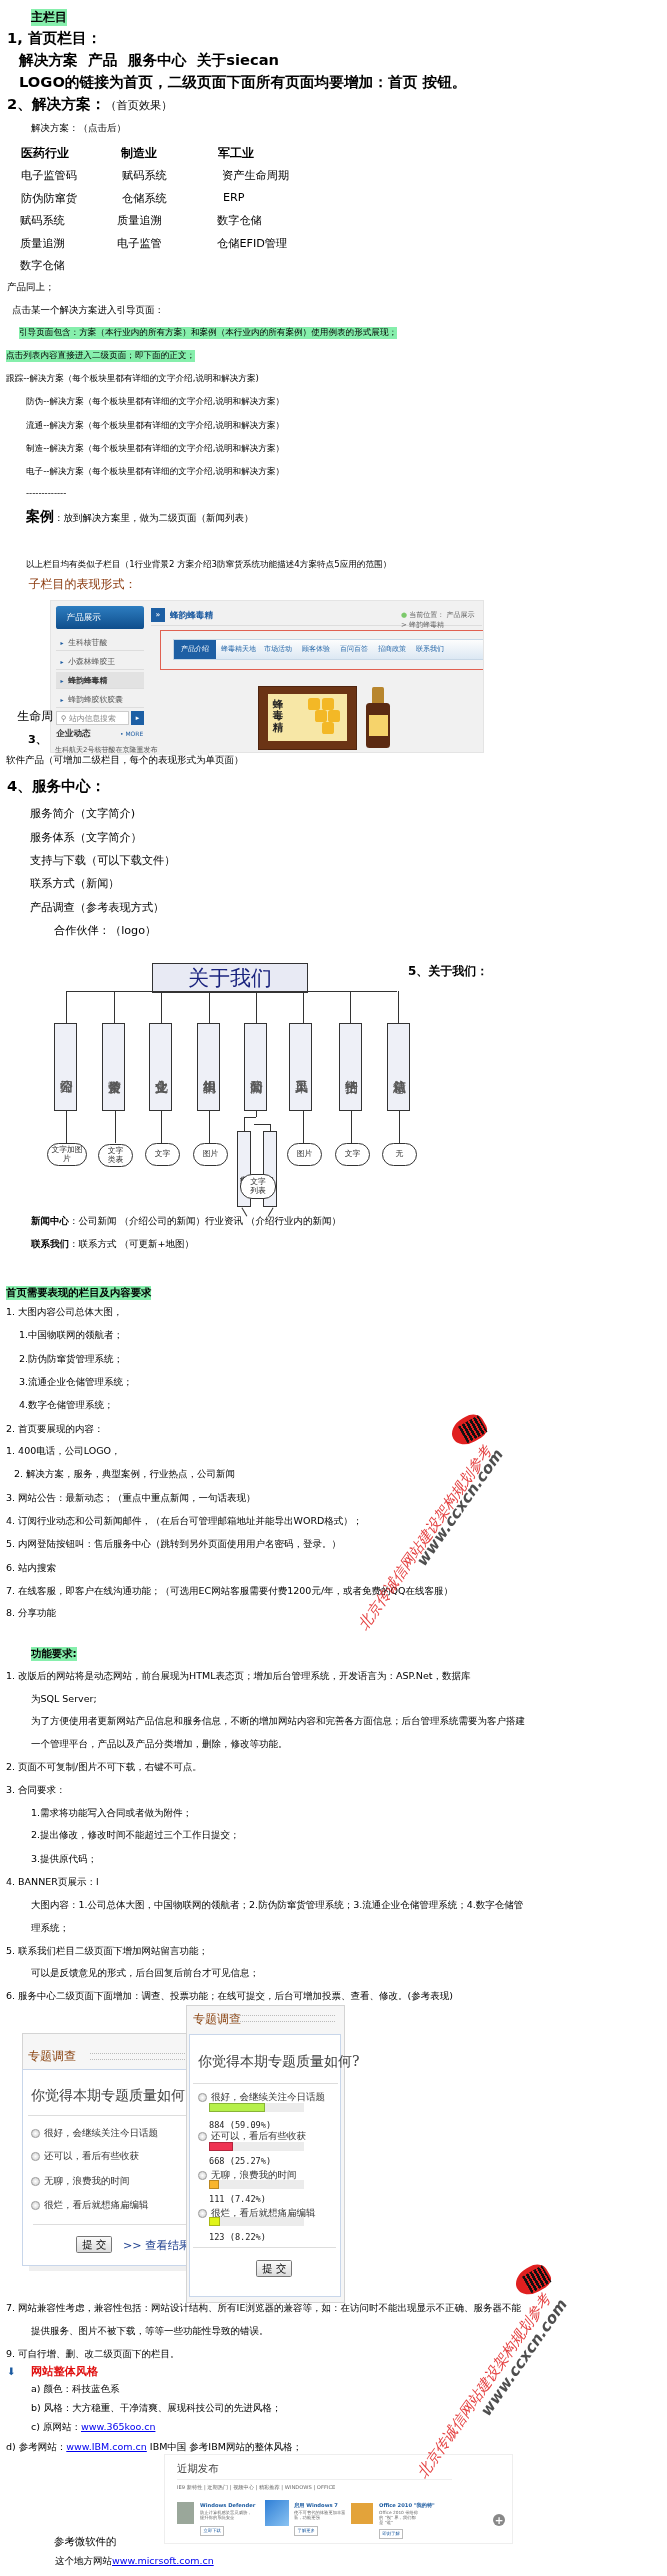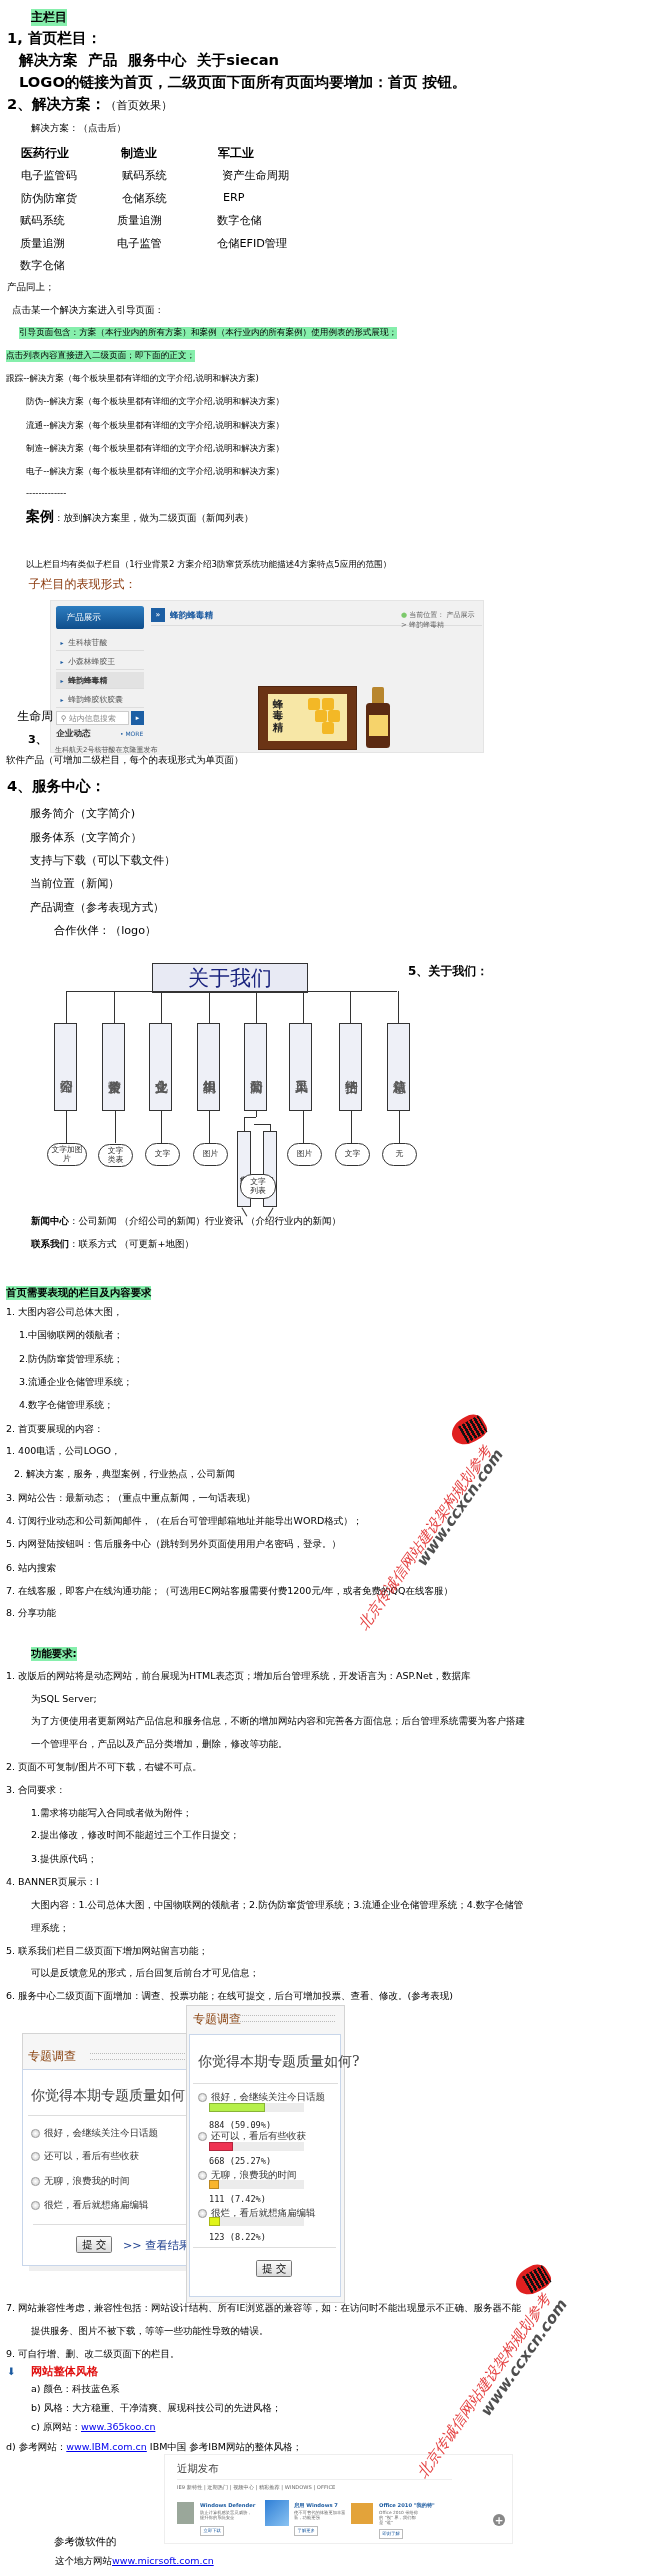--- a/index.html
+++ b/index.html
@@ -136,20 +136,31 @@
   <div class="side-search-btn">▸</div>
   <div class="side-news-head">企业动态</div>
   <div class="side-more">• MORE</div>
   <div class="side-news" style="top:148px;">深度解读新品核苷酸亮点!</div>
 
   <div class="main-head">
     <div class="main-arrow">»</div>
     <div class="main-title">蜂韵蜂毒精</div>
     <div class="main-crumb"><span style="color:#7cc96b">● </span><span>当前位置： 产品展示 &gt; 蜂韵蜂毒精</span></div>
   </div>
+  <div class="tab-box">
+    <div class="tab-bar">
+      <div class="tab active" style="left:0px;">产品介绍</div>
+      <div class="tab" style="left:47px;">蜂毒精天地</div>
+      <div class="tab" style="left:90px;">市场活动</div>
+      <div class="tab" style="left:128px;">顾客体验</div>
+      <div class="tab" style="left:166px;">百问百答</div>
+      <div class="tab" style="left:204px;">招商政策</div>
+      <div class="tab" style="left:242px;">联系我们</div>
+    </div>
+  </div>
   <div class="prod-box">
     <div class="prod-inner">
       <div class="prod-hex" style="left:40px;top:3.5px;"></div>
       <div class="prod-hex" style="left:54px;top:3.5px;"></div>
       <div class="prod-hex" style="left:47px;top:15.5px;"></div>
       <div class="prod-hex" style="left:60px;top:15.5px;"></div>
       <div class="prod-hex" style="left:54px;top:28px;"></div>
       <div style="position:absolute;left:5.2px;top:5.2px;font-size:10.4px;color:#222;font-weight:bold;line-height:11.2px;">蜂<br>毒<br>精</div>
     </div>
   </div>
@@ -160,21 +171,21 @@
 
 <div class="abs" style="left:17.3px;top:708px;font-size:12px;">生命周</div>
 <div class="abs b" style="left:28px;top:732px;font-size:11.2px;">3、</div>
 <div class="abs t11" style="left:6px;top:754px;">软件产品（可增加二级栏目，每个的表现形式为单页面）</div>
 <div class="abs side-news" style="left:55px;top:745px;font-size:7px;color:#555;background:#f1f1f1;padding-right:52px;">生科航天2号核苷酸在京隆重发布</div>
 
 <div class="abs h1" style="left:7px;top:777px;">4、服务中心：</div>
 <div class="abs t13" style="left:30px;top:806px;">服务简介（文字简介)</div>
 <div class="abs t13" style="left:30px;top:830px;">服务体系（文字简介）</div>
 <div class="abs t13" style="left:30px;top:853px;">支持与下载（可以下载文件）</div>
-<div class="abs t13" style="left:30px;top:876px;">当前位置（新闻）</div>
+<div class="abs t13" style="left:30px;top:876px;">联系方式（新闻）</div>
 <div class="abs t13" style="left:30px;top:900px;">产品调查（参考表现方式）</div>
 <div class="abs t13" style="left:54px;top:923px;">合作伙伴：（logo）</div>
 
 <div class="abs b" style="left:408px;top:963px;font-size:12px;">5、关于我们：</div>
 <div class="org-top">关于我们</div>
 <div class="org-hline"></div>
 
 <div class="org-vline" style="left:66px;top:991px;height:32px;"></div>
 <div class="org-vline" style="left:114px;top:991px;height:32px;"></div>
 <div class="org-vline" style="left:161px;top:991px;height:32px;"></div>

